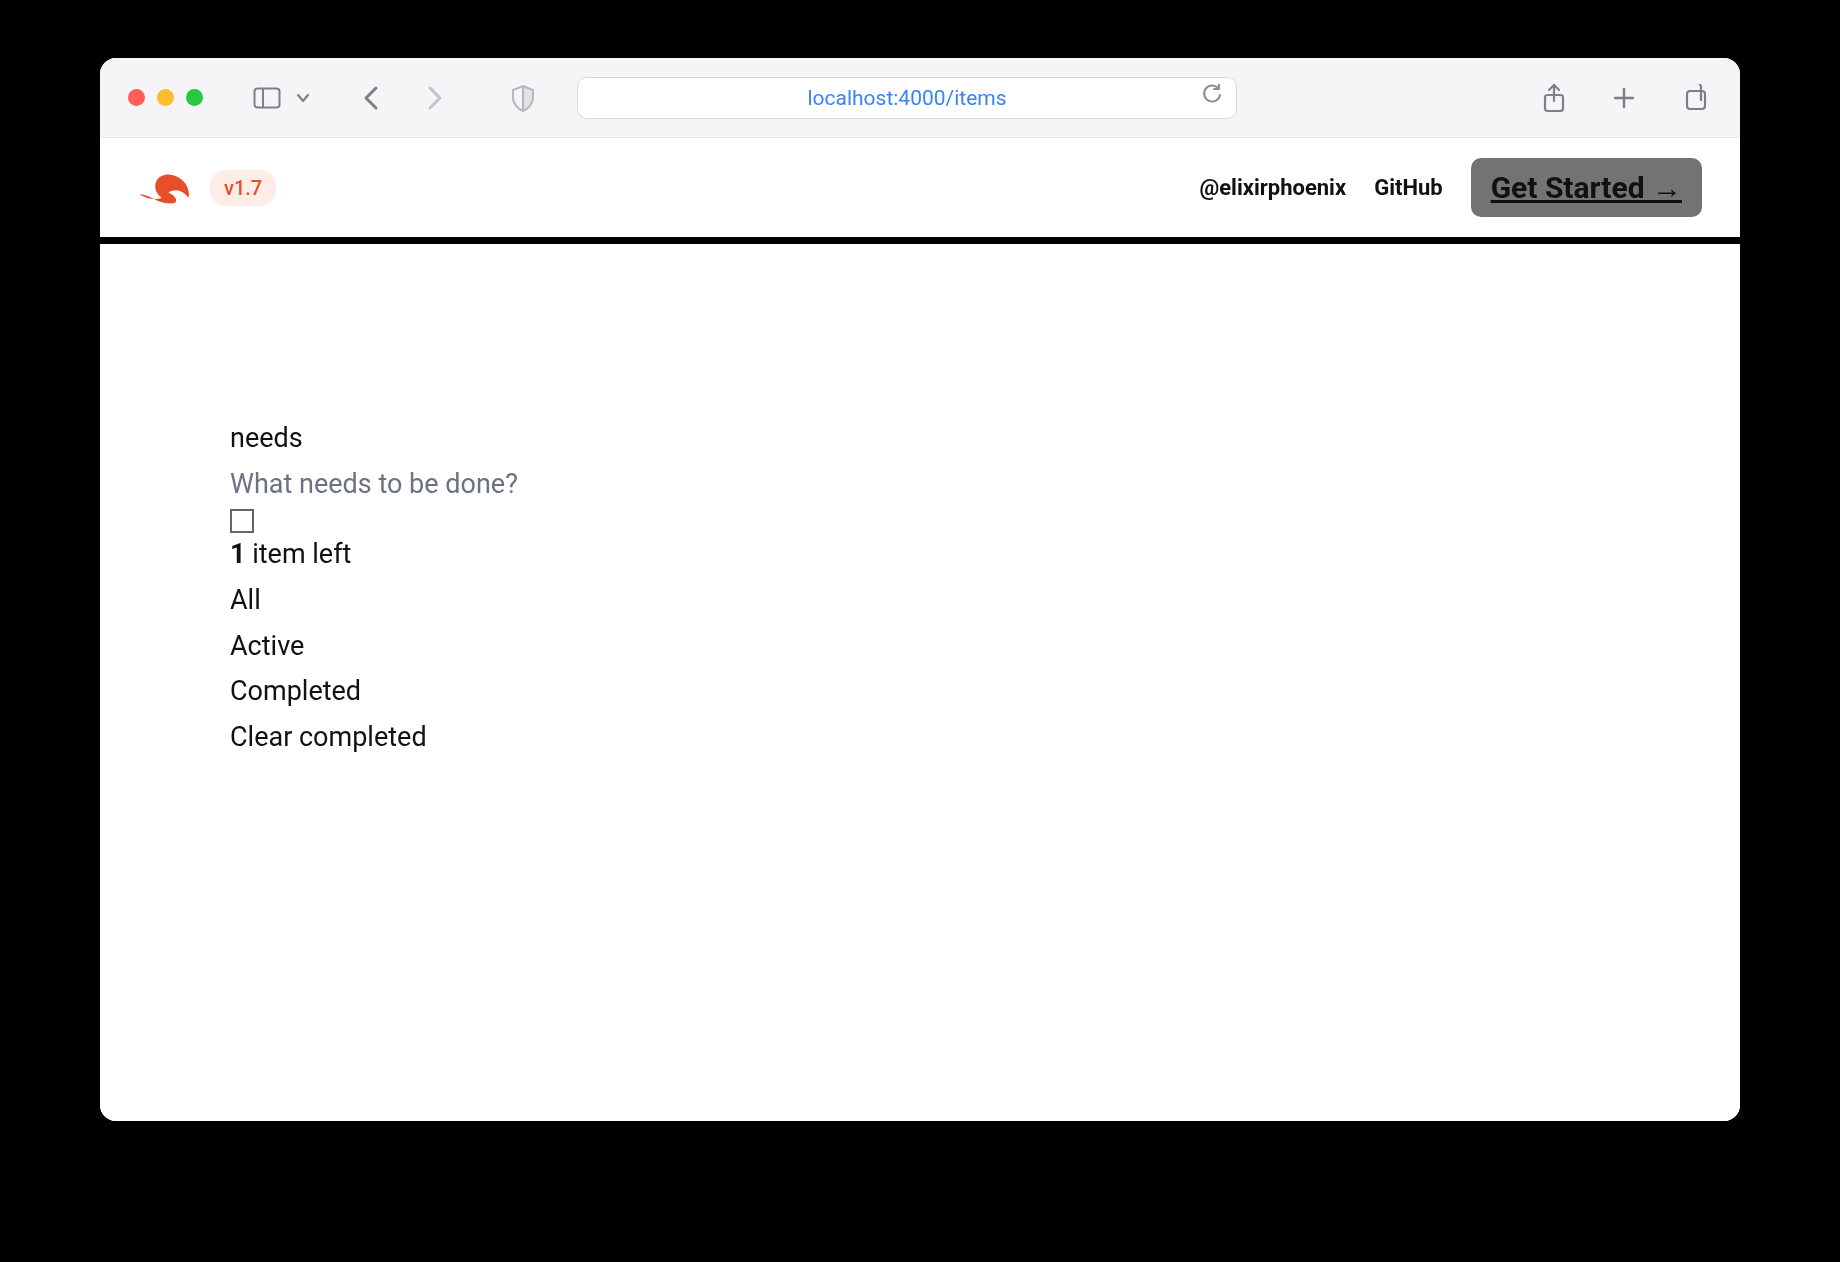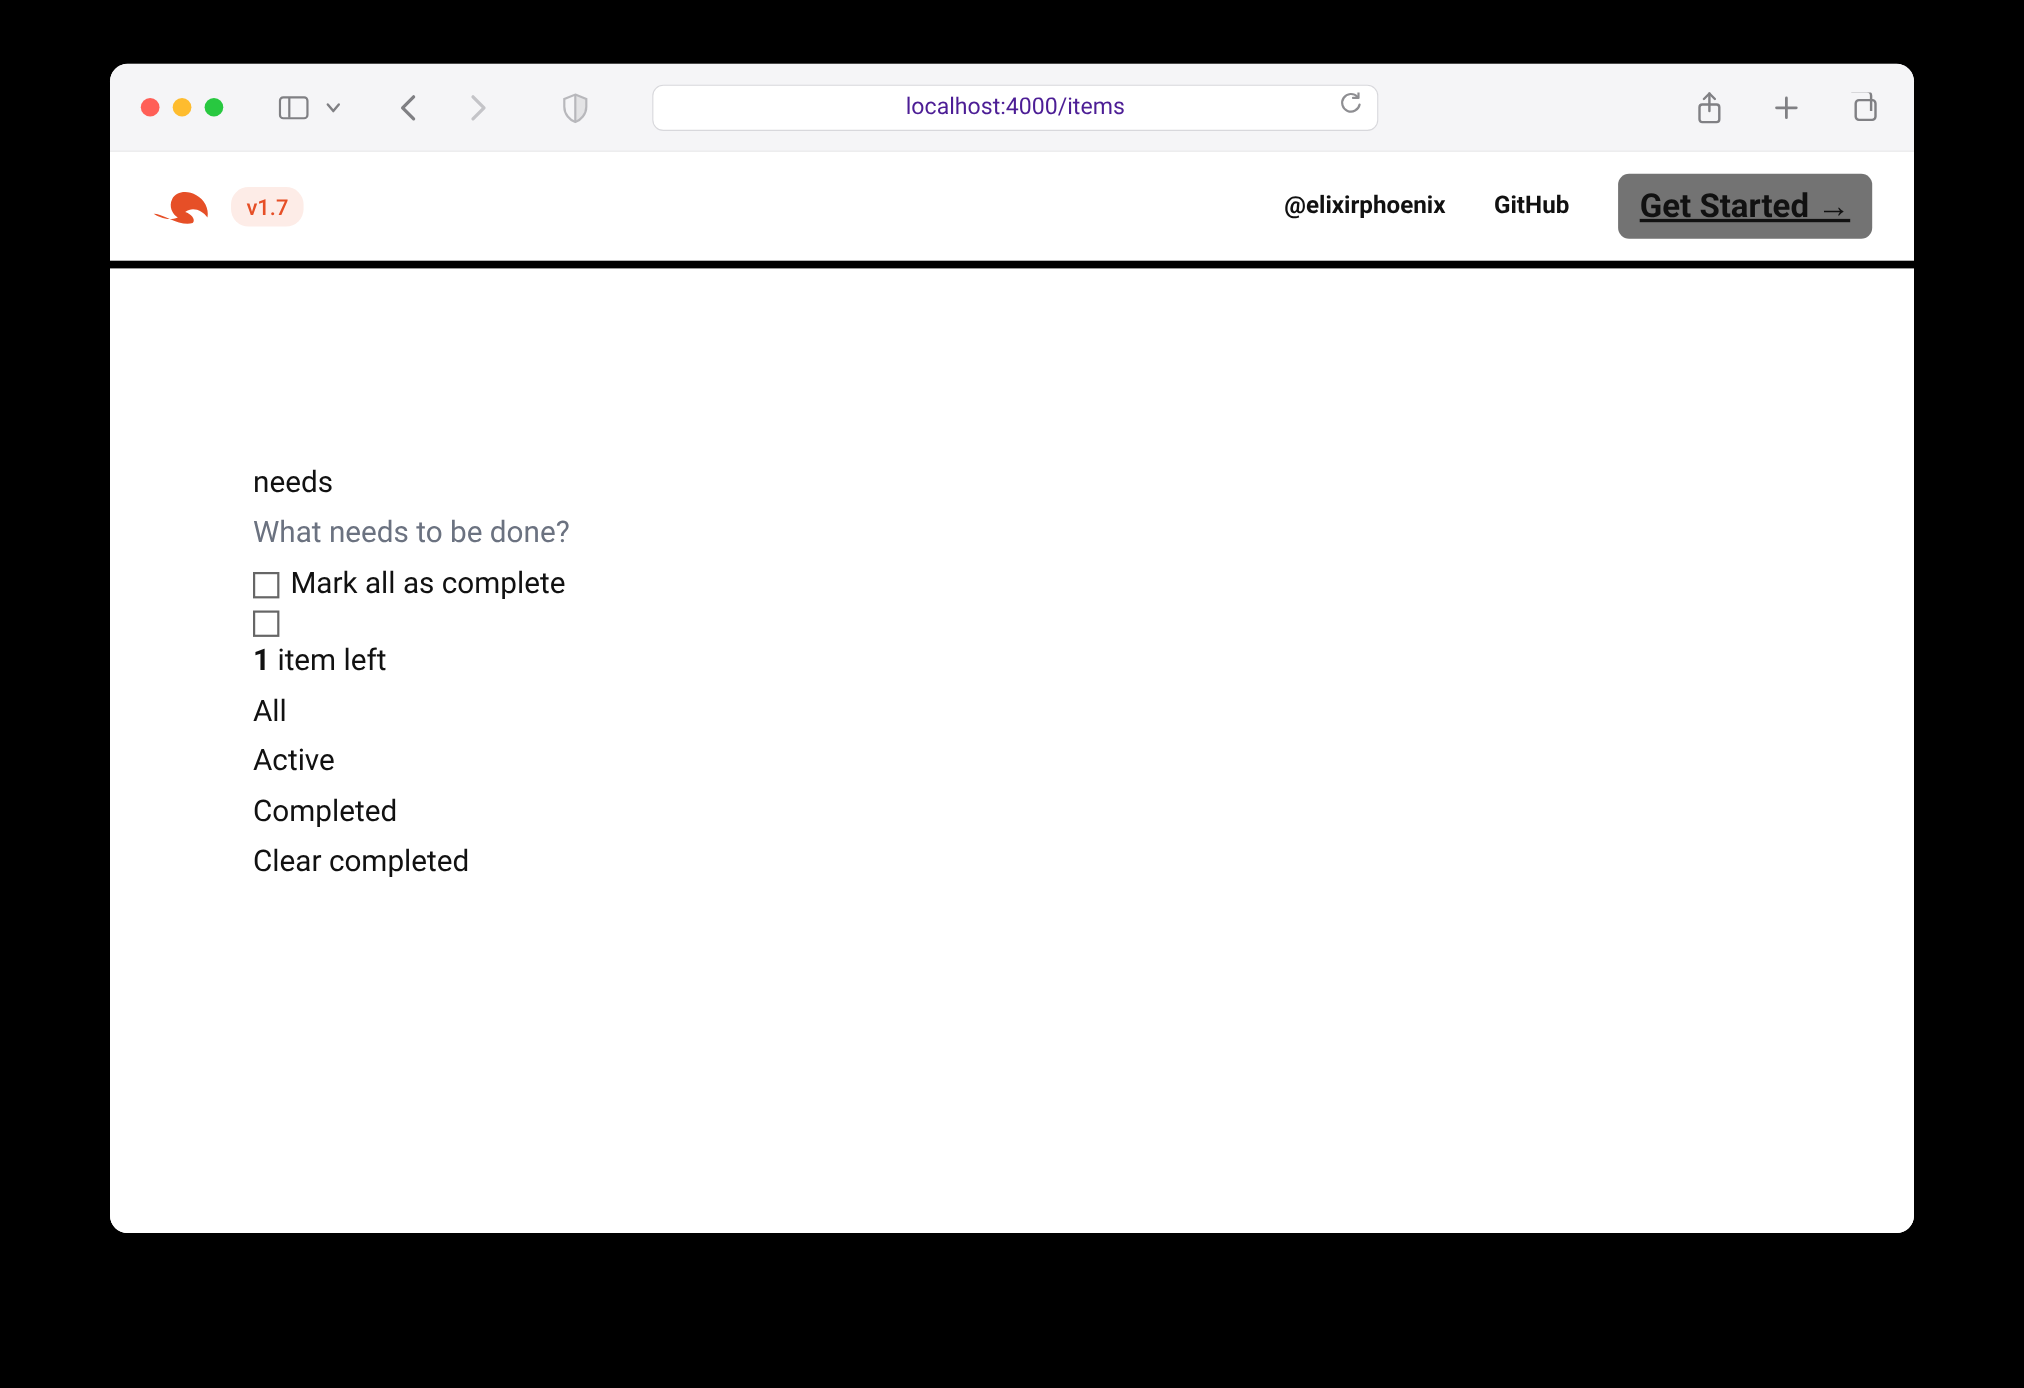--- a/index.html
+++ b/index.html
@@ -71,30 +71,30 @@
       display: flex;
       gap: 28px;
       margin-left: 20px;
     }
     .shield {
       margin-left: 32px;
     }
     .address-bar {
       flex: 0 0 660px;
       height: 42px;
-      margin-left: 32px;
+      margin-left: 16px;
       background: #fff;
       border: 1px solid #d8d8dc;
       border-radius: 10px;
       display: flex;
       align-items: center;
       justify-content: center;
       position: relative;
       font-size: 21px;
-      color: #4c1d95;
+      color: #3b82f6;
     }
     .address-bar .reload {
       position: absolute;
       right: 14px;
       color: #8e8e92;
     }
     .right-tools {
       margin-left: auto;
       display: flex;
       gap: 34px;
@@ -124,21 +124,21 @@
       color: #e64f27;
       font-size: 20px;
       font-weight: 500;
       padding: 6px 14px;
       border-radius: 16px;
     }
     .header-links {
       margin-left: auto;
       display: flex;
       align-items: center;
-      gap: 44px;
+      gap: 28px;
       font-size: 22px;
       font-weight: 700;
       color: #111;
     }
     .get-started {
       background: #737373;
       border-radius: 10px;
       padding: 12px 20px;
       display: flex;
       align-items: center;
@@ -271,24 +271,20 @@
         <span>@elixirphoenix</span>
         <span>GitHub</span>
         <span class="get-started">Get Started →</span>
       </div>
     </div>
 
     <div class="content">
       <div class="todo-title">needs</div>
       <div class="placeholder-line">What needs to be done?</div>
 
-      <div class="todo-row">
-        <span class="checkbox"></span>
-        <span>Mark all as complete</span>
-      </div>
 
       <div class="todo-row">
         <span class="checkbox"></span>
       </div>
 
 
       <div class="count">
         <strong>1</strong><span> item left</span>
       </div>
 

